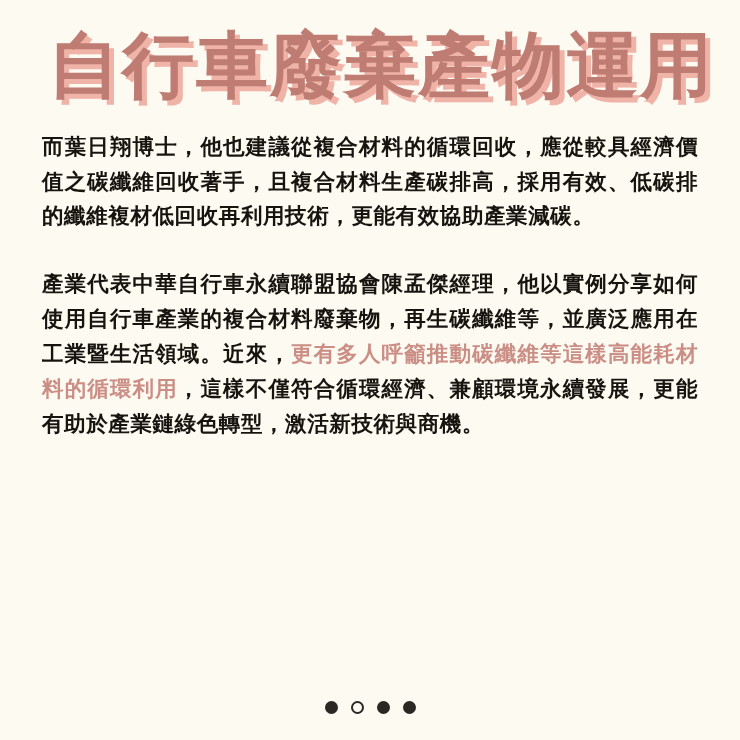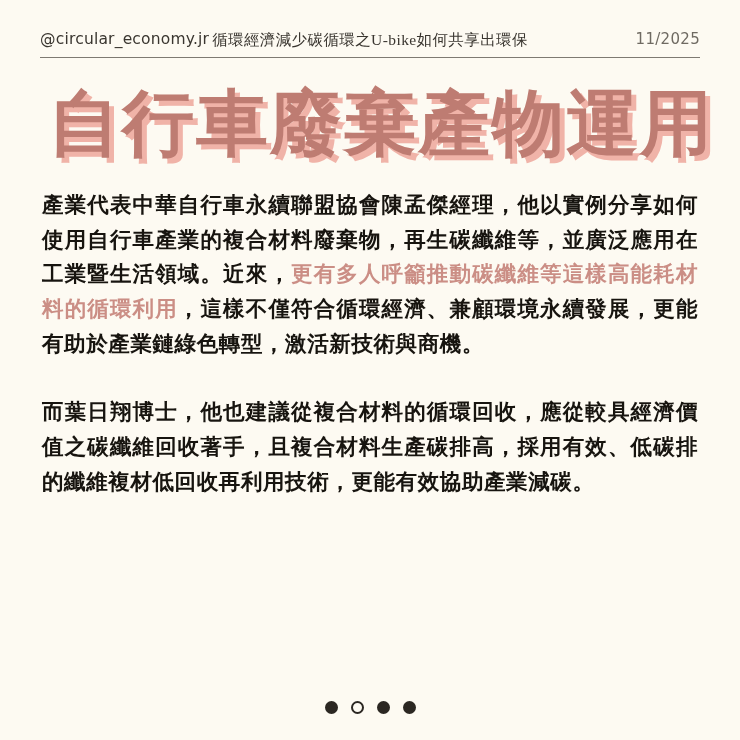--- a/index.html
+++ b/index.html
@@ -121,33 +121,28 @@
   .dot.hollow {
     background: #FDFAF2;
     border: 2px solid #2B2722;
   }
 </style>
 </head>
 <body>
 
 <div class="slide">
 
-  <div class="header">
-    <div class="header-handle">@circular_economy.jr</div>
-    <div class="header-topic">循環經濟減少碳循環之U-bike如何共享出環保</div>
-    <div class="header-date">11/2025</div>
-  </div>
 
   <div class="title-wrap">
     <div class="title">自行車廢棄產物運用</div>
   </div>
 
   <div class="content">
+    <p class="para"><span>而葉日翔博士，他</span><span class="em">也</span><span>建議從複合材料的循環回收，應從較具經濟價值之碳纖維回收著手，且複合材料生產碳排高，採用有效、低碳排的纖維複材低回收再利用技術，更能有效協助產業減碳。</span></p>
     <p class="para"><span>產業代表中華自行車永續聯盟協會陳孟傑經理，他以實例分享如何使用自行車產業的複合材料廢棄物，再生碳纖維等，並廣泛應用在工業暨生活領域。近來，</span><span class="hl">更有多人呼籲推動碳纖維等這樣高能耗材料的循環利用</span><span>，這樣不僅符合循環經濟、兼顧環境永續發展，更能有助於產業鏈綠色轉型，激活新技術與商機。</span></p>
-    <p class="para"><span>而葉日翔博士，他</span><span class="em">也</span><span>建議從複合材料的循環回收，應從較具經濟價值之碳纖維回收著手，且複合材料生產碳排高，採用有效、低碳排的纖維複材低回收再利用技術，更能有效協助產業減碳。</span></p>
   </div>
 
   <div class="dots">
     <span class="dot"></span>
     <span class="dot hollow"></span>
     <span class="dot"></span>
     <span class="dot"></span>
   </div>
 
 </div>

